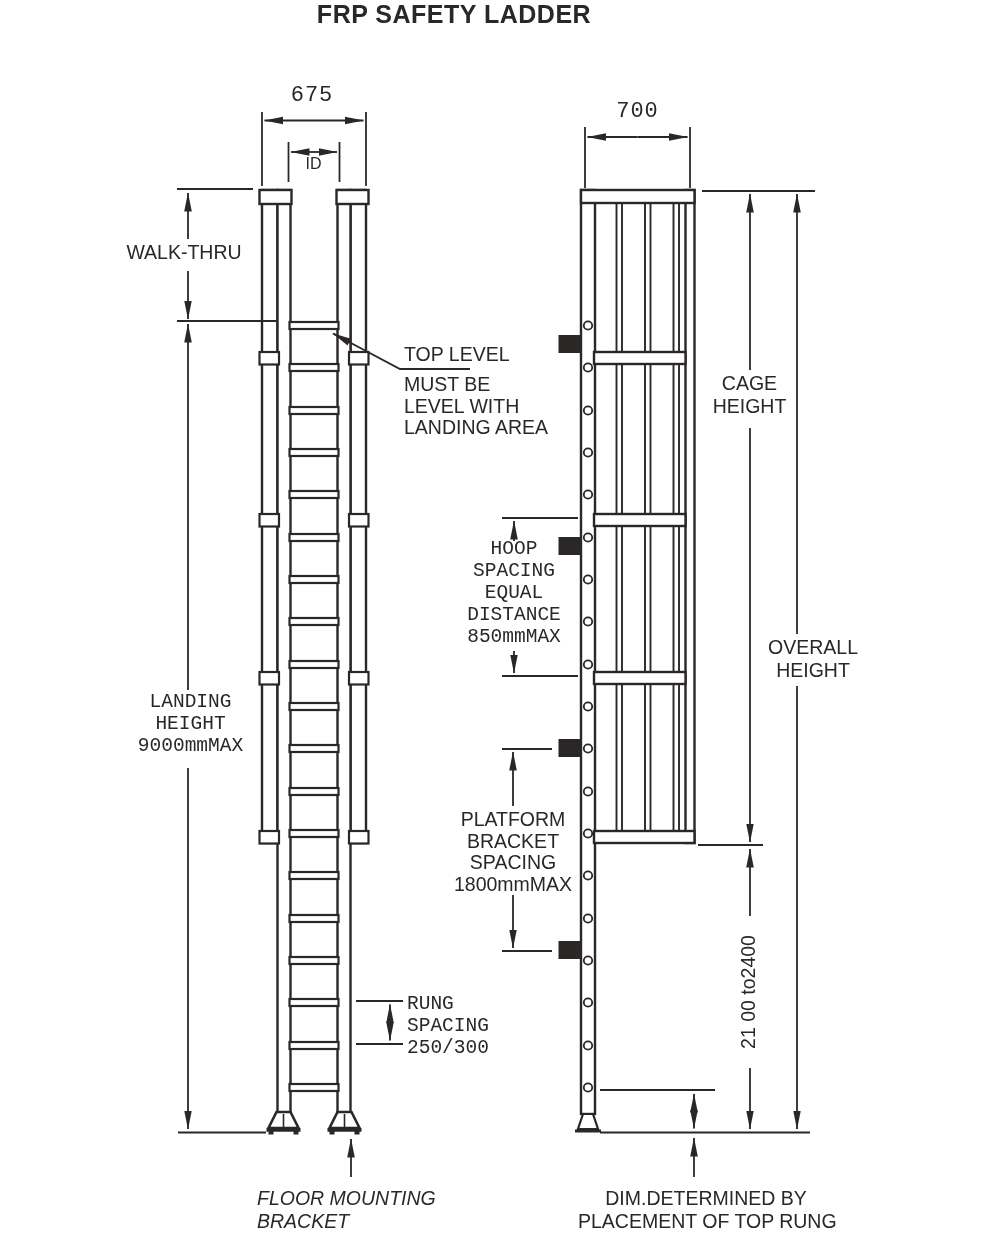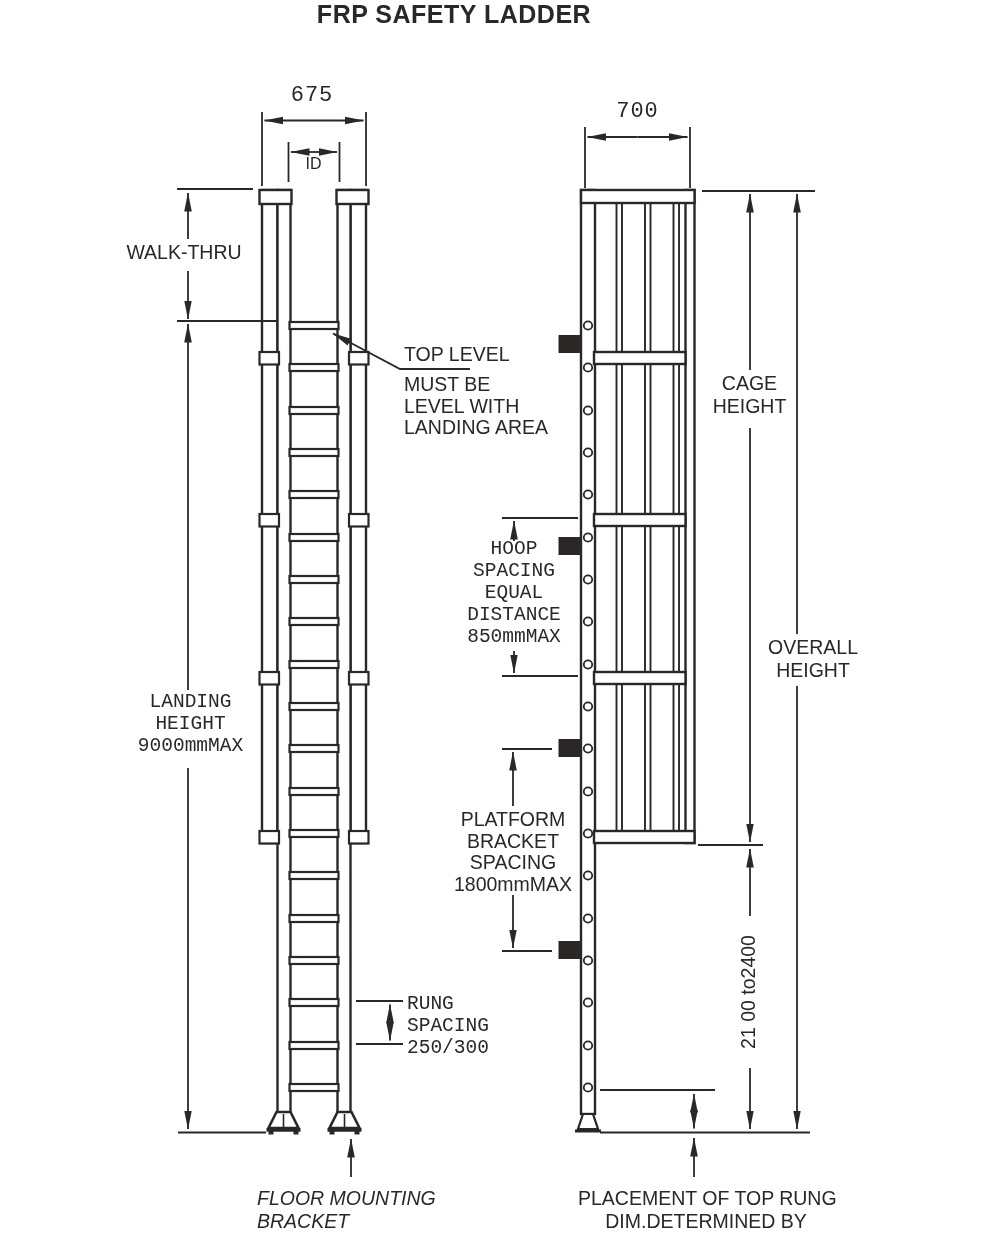--- a/index.html
+++ b/index.html
@@ -269,17 +269,17 @@
   <div class="label center" style="left:432px;top:809px;width:162px;">
     <div>PLATFORM</div>
     <div>BRACKET</div>
     <div>SPACING</div>
     <div>1800mmMAX</div>
   </div>
 
   <div class="label center rotated" style="left:675px;top:980px;width:150px;height:24px;">21 00 to2400</div>
 
   <div class="label center lh23" style="left:578px;top:1187px;width:256px;">
+    <div>DIM.DETERMINED BY</div>
     <div>PLACEMENT OF TOP RUNG</div>
-    <div>DIM.DETERMINED BY</div>
   </div>
 
 </div>
 
 </body></html>

